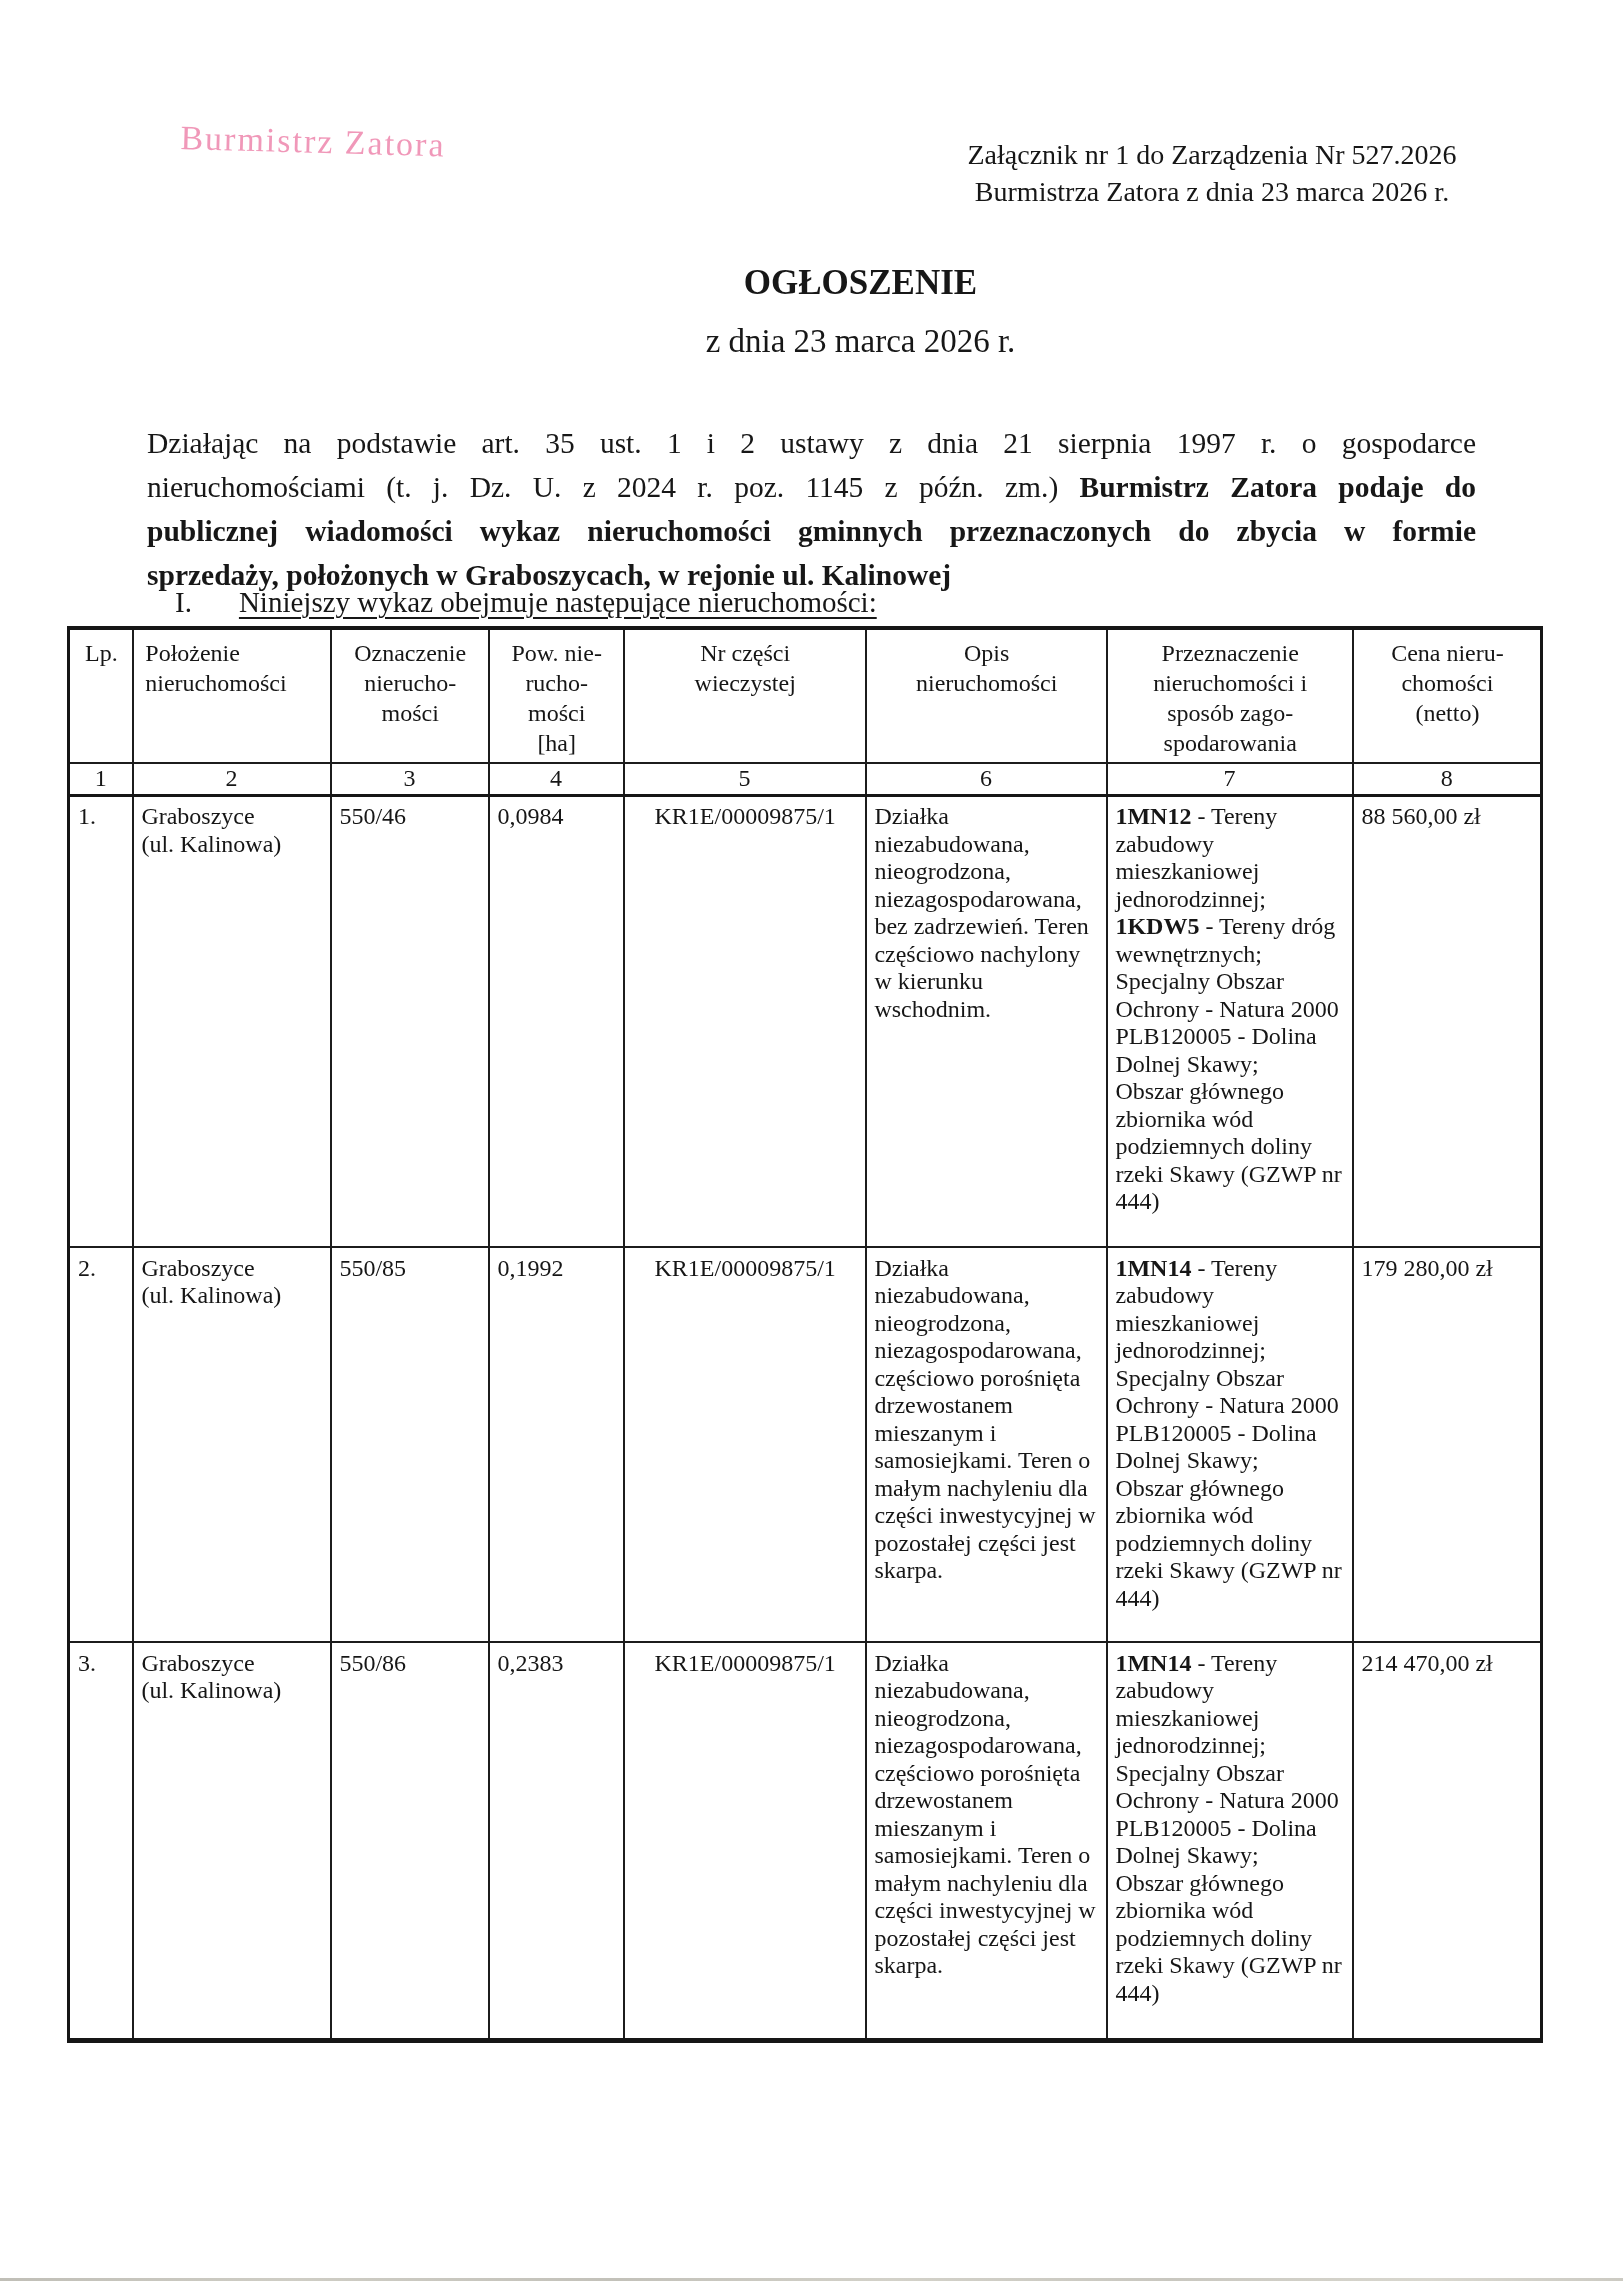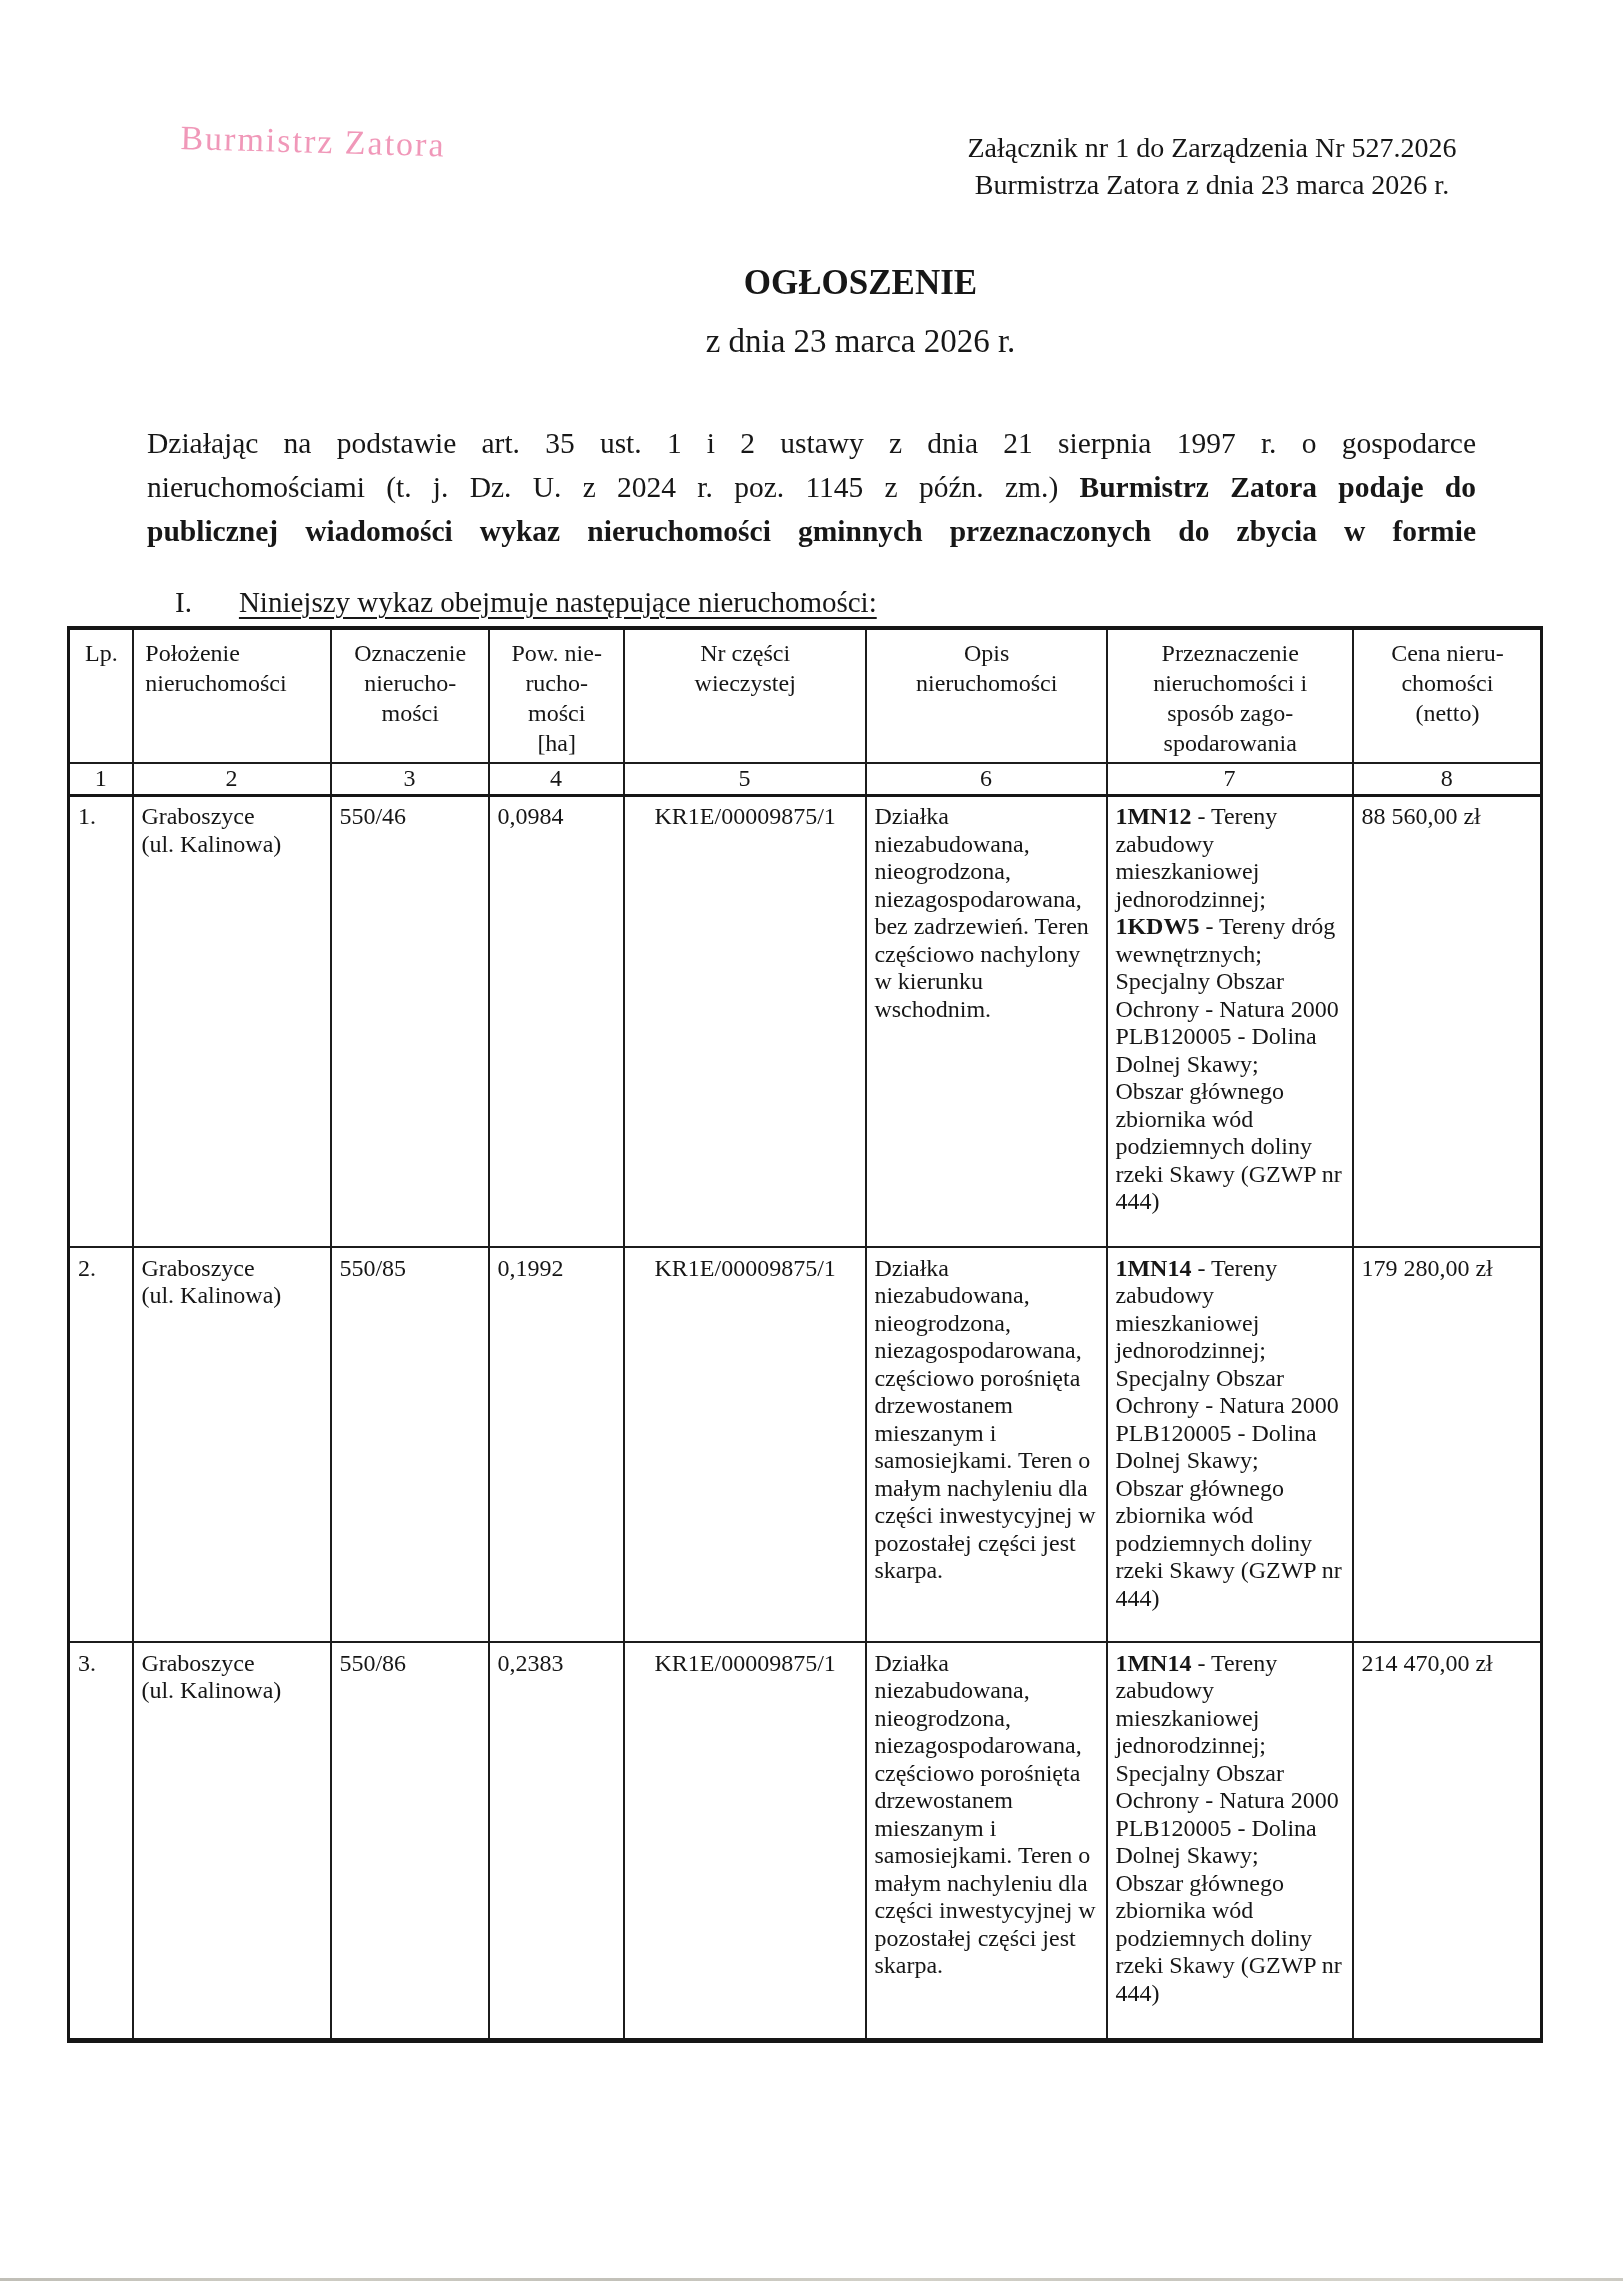--- a/index.html
+++ b/index.html
@@ -24,21 +24,21 @@
     letter-spacing: 2px;
     transform: rotate(1.6deg);
     transform-origin: left top;
     opacity: 0.85;
     white-space: nowrap;
   }
   
   .annex {
     position: absolute;
     left: 919px;
-    top: 129px;
+    top: 136px;
     width: 586px;
     text-align: center;
     font-size: 28px;
     line-height: 37px;
   }
   
   .title-block {
     position: absolute;
     left: 16px;
     top: 254px;
@@ -149,20 +149,21 @@
 
 <div class="title-block">
   <div class="title-main">OGŁOSZENIE</div>
   <div class="title-sub">z dnia 23 marca 2026 r.</div>
 </div>
 
 <div class="intro">
   <div class="intro-line jl"><span>Działając na podstawie art. 35 ust. 1 i 2 ustawy z dnia 21 sierpnia 1997 r. o gospodarce</span><b></b></div>
   <div class="intro-line jl"><span>nieruchomościami (t. j. Dz. U. z 2024 r. poz. 1145 z późn. zm.) </span><b>Burmistrz Zatora podaje do</b></div>
   <div class="intro-line jl"><span></span><b>publicznej wiadomości wykaz nieruchomości gminnych przeznaczonych do zbycia w formie</b></div>
+  <div class="intro-line"><span></span><b>sprzedaży, położonych w Graboszycach, w rejonie ul. Kalinowej</b></div>
 </div>
 
 <div class="section-heading">
   <span class="numeral">I.</span><span class="phrase">Niniejszy wykaz obejmuje następujące nieruchomości:</span>
 </div>
 
 <table class="listing">
   <colgroup>
     <col style="width:64px">
       <col style="width:198px">

